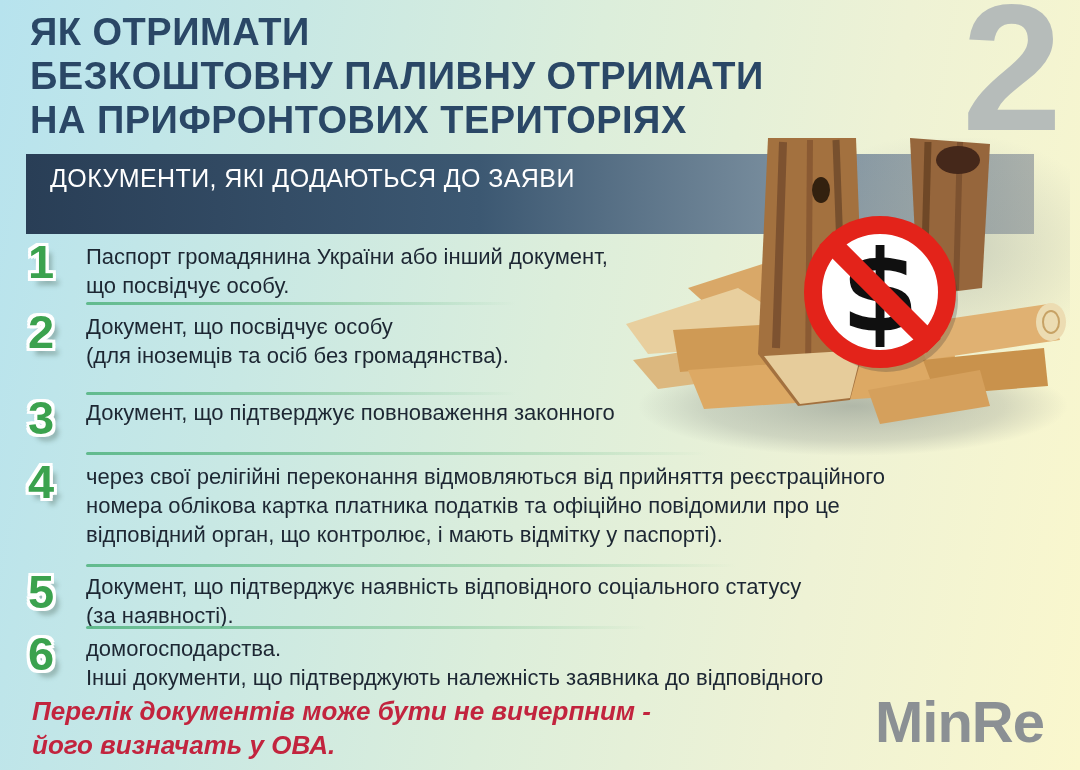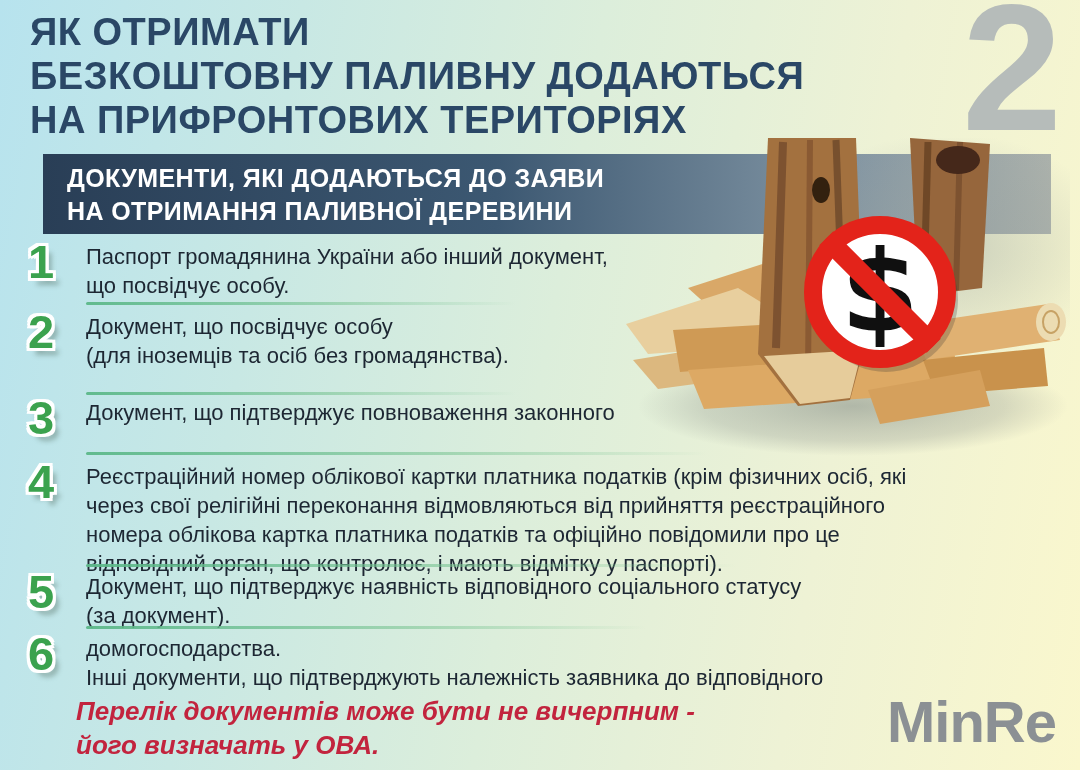--- a/index.html
+++ b/index.html
@@ -13,23 +13,23 @@
     position:absolute;left:30px;top:10px;
     font-size:38px;line-height:44px;font-weight:bold;
     color:#2a4766;letter-spacing:.5px;
   }
   .page-num{
     position:absolute;right:18px;top:-22px;
     font-size:180px;line-height:1;font-weight:bold;color:#b6bcba;
   }
   
   .banner{
-    position:absolute;left:43px;top:154px;width:1008px;height:80px;
+    position:absolute;left:26px;top:154px;width:1008px;height:80px;
     background:linear-gradient(90deg,#293e56 0%,#3c5872 45%,#7f93a2 78%,#abb1ab 100%);
-    color:#ffffff;font-weight:bold;font-size:25px;line-height:33px;
+    color:#ffffff;font-weight:normal;font-size:25px;line-height:33px;
     padding:8px 0 0 24px;box-sizing:border-box;letter-spacing:.4px;
   }
   
   .item{position:absolute;left:28px;width:1010px;}
   .item .num{
     position:absolute;left:0;top:-6px;
     font-size:47px;line-height:1.1;font-weight:bold;color:#3ba24e;
     text-shadow:
       -3px -3px 0 #fff, 3px -3px 0 #fff, -3px 3px 0 #fff, 3px 3px 0 #fff,
       -3px 0 0 #fff, 3px 0 0 #fff, 0 -3px 0 #fff, 0 3px 0 #fff,
@@ -42,46 +42,45 @@
     background:linear-gradient(90deg,rgba(92,184,137,.95) 0%,rgba(122,196,145,.55) 60%,rgba(122,196,145,0) 100%);
   }
   .s1{top:302px;left:86px;width:430px}
   .s2{top:392px;left:86px;width:430px}
   .s3{top:452px;left:86px;width:620px}
   .s4{top:564px;left:86px;width:650px}
   .s5{top:626px;left:86px;width:560px}
   
   .note{
     position:absolute;left:32px;top:694px;
-    font-size:26px;line-height:34px;font-weight:bold;font-style:italic;color:#c2243e;margin-left:44px;
+    font-size:26px;line-height:34px;font-weight:bold;font-style:italic;color:#c2243e;
   }
   .logo{
-    position:absolute;right:24px;top:688px;
+    position:absolute;right:36px;top:688px;
     font-size:58px;font-weight:bold;color:#8b9094;letter-spacing:-1px;
   }
   
   .wood{position:absolute;left:618px;top:138px;width:452px;height:322px;}
   .ln{display:block;}
 </style>
 </head>
 <body>
 
 <div class="canvas">
 
   <h1 class="title" style="margin:0;">
       <span class="ln">ЯК ОТРИМАТИ</span>
-      <span class="ln">БЕЗКОШТОВНУ ПАЛИВНУ ДОДАЮТЬСЯ</span>
+      <span class="ln">БЕЗКОШТОВНУ ПАЛИВНУ ОТРИМАТИ</span>
       <span class="ln">НА ПРИФРОНТОВИХ ТЕРИТОРІЯХ</span>
     </h1>
 
   <div class="page-num">2</div>
 
   <div class="banner">
       <span class="ln">ДОКУМЕНТИ, ЯКІ ДОДАЮТЬСЯ ДО ЗАЯВИ</span>
-      <span class="ln">НА ОТРИМАННЯ ПАЛИВНОЇ ДЕРЕВИНИ</span>
     </div>
 
   <svg class="wood" viewBox="0 0 452 322" xmlns="http://www.w3.org/2000/svg">
     <defs>
       <radialGradient id="shadowG" cx="50%" cy="50%" r="50%">
         <stop offset="0%" stop-color="#7e8884" stop-opacity=".55"></stop>
         <stop offset="70%" stop-color="#8d948f" stop-opacity=".30"></stop>
         <stop offset="100%" stop-color="#8d948f" stop-opacity="0"></stop>
       </radialGradient>
       <radialGradient id="washG" cx="50%" cy="50%" r="50%">
@@ -150,33 +149,32 @@
     <span class="num">3</span>
     <div class="txt">
         <span class="ln">Документ, що підтверджує повноваження законного</span>
       </div>
   </div>
   <div class="sep s3"></div>
 
   <div class="item i4">
     <span class="num">4</span>
     <div class="txt">
-        <span class="ln">Реєстраційний номер облікової картки платника податків (крім фізичних осіб, які</span>
         <span class="ln">через свої релігійні переконання відмовляються від прийняття реєстраційного</span>
         <span class="ln">номера облікова картка платника податків та офіційно повідомили про це</span>
         <span class="ln">відповідний орган, що контролює, і мають відмітку у паспорті).</span>
       </div>
   </div>
   <div class="sep s4"></div>
 
   <div class="item i5">
     <span class="num">5</span>
     <div class="txt">
         <span class="ln">Документ, що підтверджує наявність відповідного соціального статусу</span>
-        <span class="ln">(за документ).</span>
+        <span class="ln">(за наявності).</span>
       </div>
   </div>
   <div class="sep s5"></div>
 
   <div class="item i6">
     <span class="num">6</span>
     <div class="txt">
         <span class="ln">домогосподарства.</span>
         <span class="ln">Інші документи, що підтверджують належність заявника до відповідного</span>
       </div>

